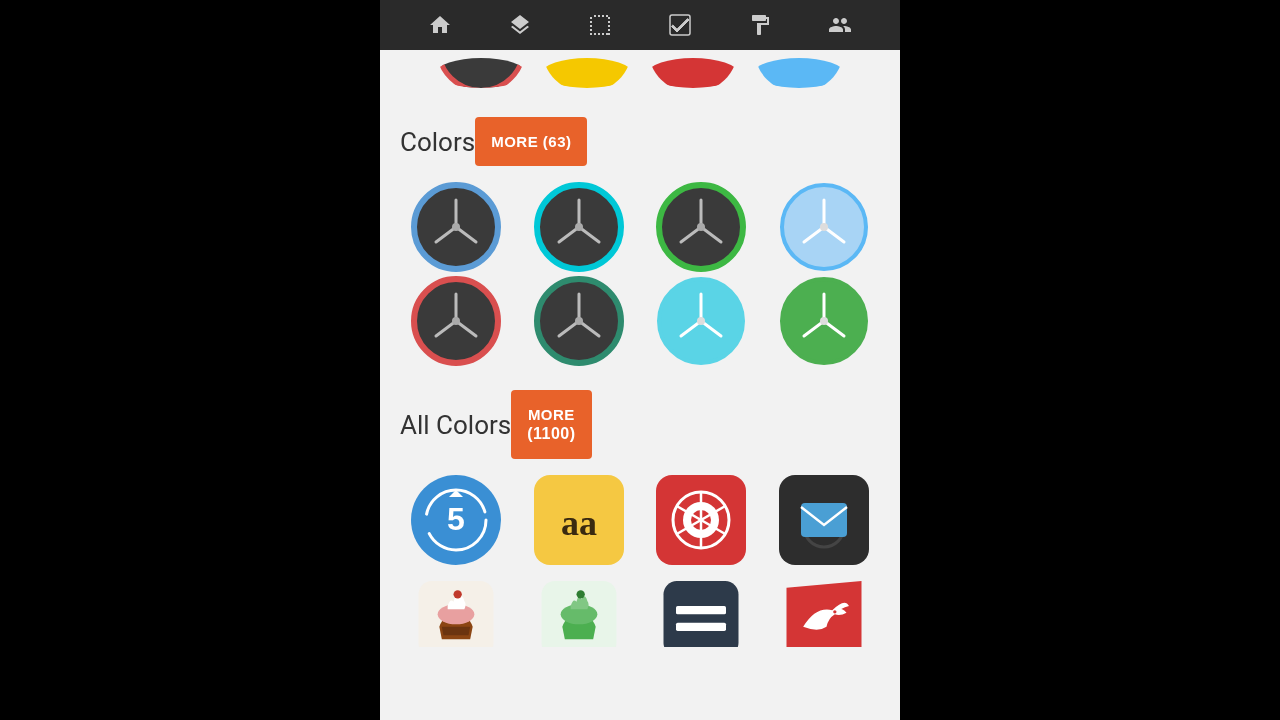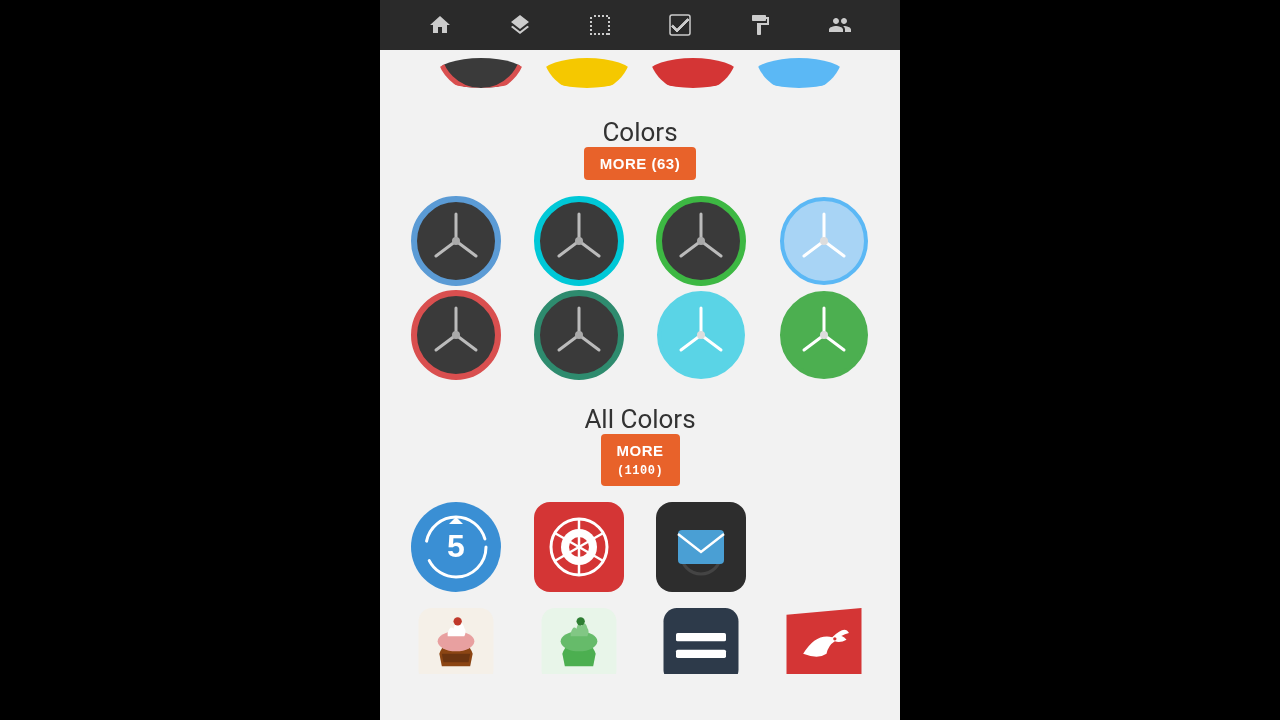--- a/index.html
+++ b/index.html
@@ -59,35 +59,34 @@
       overflow: hidden;
       background: #f2f2f2;
     }
 
     
     .section-header {
       display: flex;
       align-items: center;
       justify-content: flex-start;
       padding: 12px 20px 8px 20px;
-      flex-direction: column;
     }
 
     .section-title {
       font-size: 26px;
       font-weight: 400;
       color: #333;
     }
 
     .more-btn {
       background: #e8622a;
       color: white;
       border: none;
       border-radius: 4px;
-      padding: 8px 16px;
+      padding: 16px 16px;
       font-size: 15px;
       font-weight: 700;
       cursor: pointer;
       text-transform: uppercase;
       letter-spacing: 0.5px;
     }
 
     
     .icon-grid {
       display: grid;
@@ -273,35 +272,41 @@
         <line x1="45" y1="45" x2="45" y2="18" stroke="#ffffff" stroke-width="3" stroke-linecap="round"></line>
         <line x1="45" y1="45" x2="65" y2="60" stroke="#ffffff" stroke-width="3" stroke-linecap="round"></line>
         <line x1="45" y1="45" x2="25" y2="60" stroke="#ffffff" stroke-width="3" stroke-linecap="round"></line>
         <circle cx="45" cy="45" r="4" fill="#ddd"></circle>
       </svg>
     </div>
   </div>
 
   <div class="section-header">
     <span class="section-title">All Colors</span>
-    <button class="more-btn" style="line-height:1.2;">MORE<br><span style="font-size:12px;font-family:Liberation Mono, monospace;">(1100)</span></button>
+    <button class="more-btn" style="line-height:1.2;">MORE<br><span style="font-size:16px;">(1100)</span></button>
   </div>
 
   <div class="icon-grid">
 
     <div class="app-item">
       <svg width="90" height="90" viewBox="0 0 90 90">
         <circle cx="45" cy="45" r="45" fill="#3a8fd4"></circle>
 
         <text x="45" y="55" font-size="32" font-weight="bold" fill="white" text-anchor="middle" font-family="Arial">5</text>
         <circle cx="45" cy="45" r="30" fill="none" stroke="white" stroke-width="3" stroke-dasharray="80 20" stroke-linecap="round"></circle>
         <polygon points="45,15 52,22 38,22" fill="white"></polygon>
       </svg>
     </div>
 
+    <div class="app-item">
+      <svg width="90" height="90" viewBox="0 0 90 90">
+        <rect width="90" height="90" rx="16" fill="#f5c842"></rect>
+        <text x="45" y="60" font-size="36" font-weight="bold" fill="#3a2a10" text-anchor="middle" font-family="Georgia, serif">aa</text>
+      </svg>
+    </div>
 
     <div class="app-item">
       <svg width="90" height="90" viewBox="0 0 90 90">
         <rect width="90" height="90" rx="16" fill="#d43535"></rect>
 
         <circle cx="45" cy="45" r="28" fill="none" stroke="white" stroke-width="3"></circle>
         <circle cx="45" cy="45" r="18" fill="white"></circle>
         <circle cx="45" cy="45" r="10" fill="#d43535"></circle>
 
         <line x1="45" y1="17" x2="45" y2="73" stroke="white" stroke-width="2.5" transform="rotate(0 45 45)"></line>

